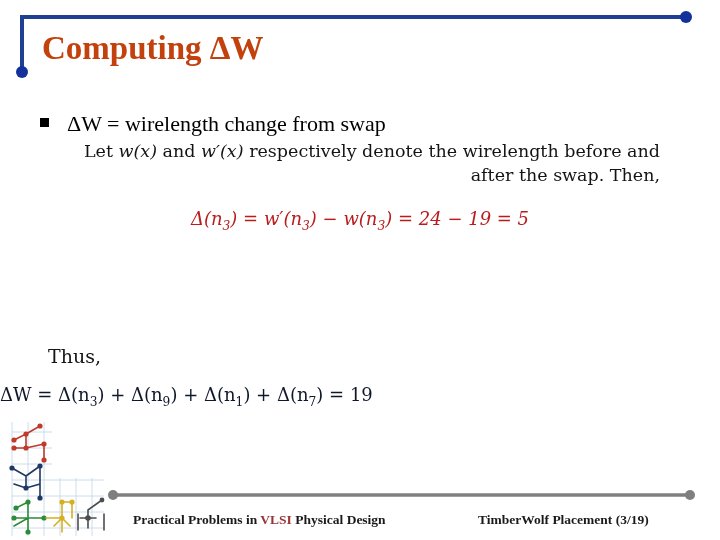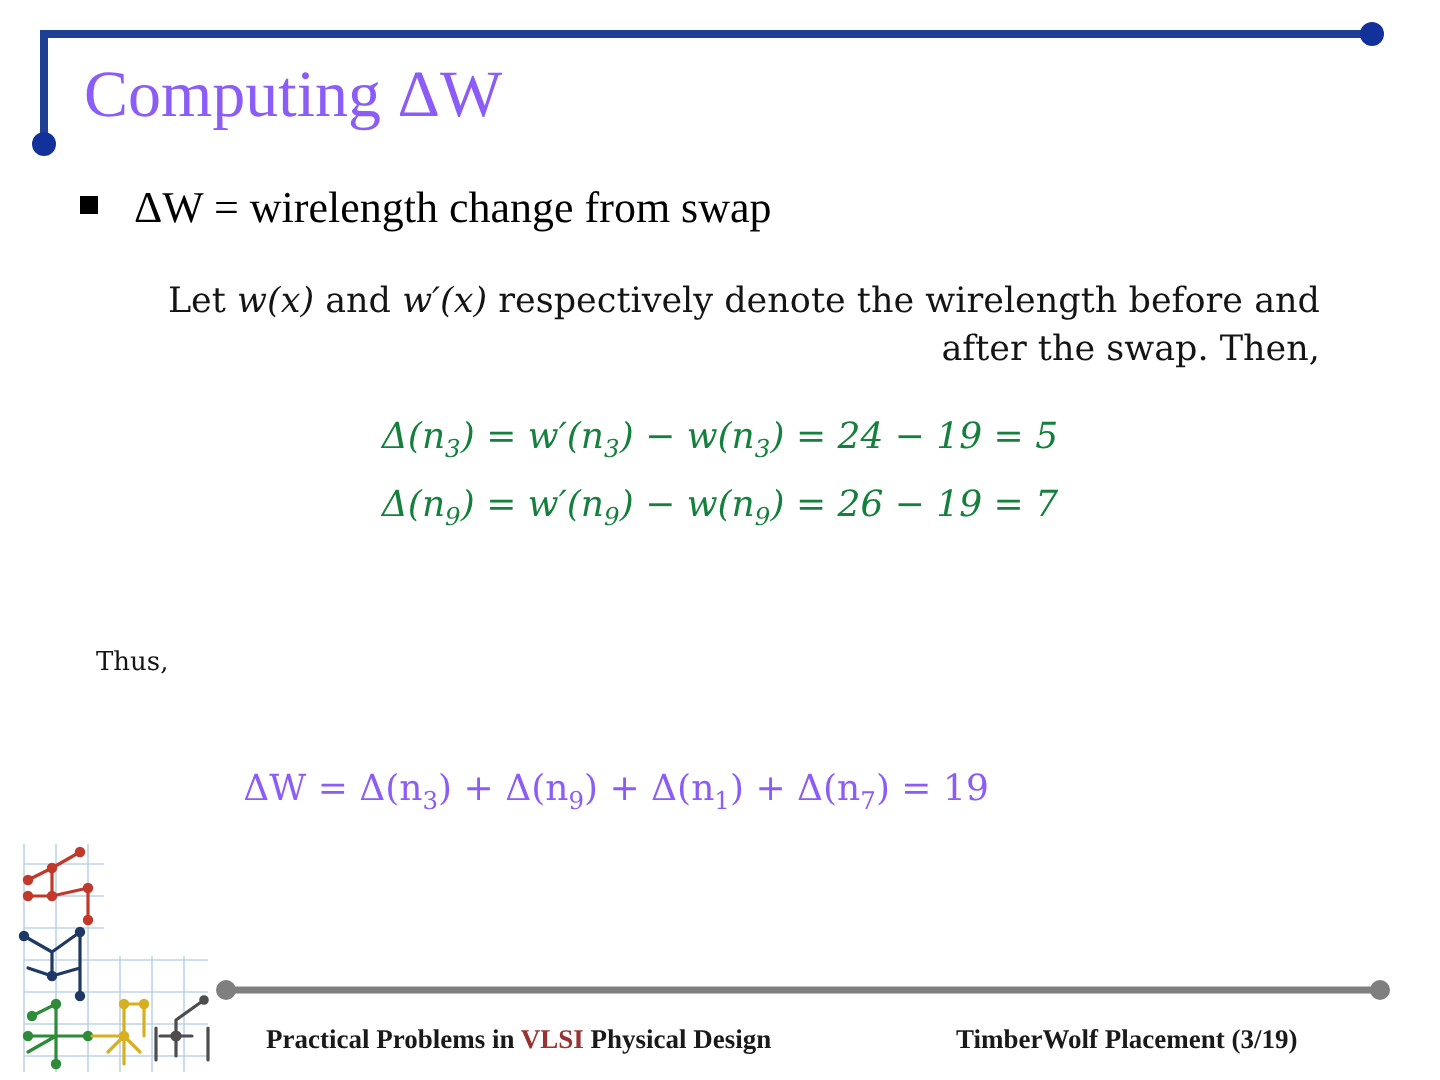--- a/index.html
+++ b/index.html
@@ -20,22 +20,22 @@
   #top-rule { position: absolute; left: 0; top: 0; width: 720px; height: 90px; }
 
   
   #slide-title {
     position: absolute;
     left: 42px;
     top: 27px;
     font-size: 33px;
     line-height: 42px;
     font-family: "Liberation Serif", "DejaVu Serif", serif;
-    font-weight: 400;
-    color: #8b5cf6;
+    font-weight: 700;
+    color: #c2410c;
     white-space: nowrap;
     letter-spacing: 0px;
   }
 
   
   #bullet-row {
     position: absolute;
     left: 40px;
     top: 90px;
     display: flex;
@@ -48,20 +48,21 @@
     margin-right: 18px;
     position: relative;
     top: -4px;
     flex: 0 0 auto;
   }
   #bullet-text {
     font-size: 22px;
     line-height: 28px;
     font-family: "Liberation Serif", "DejaVu Serif", serif;
     white-space: nowrap;
+    margin-top: 20px;
   }
 
   
   .mathblock {
     position: absolute;
     color: #141414;
     font-family: "DejaVu Serif", "Liberation Serif", serif;
   }
   #lead-text {
     left: 46px;
@@ -70,51 +71,51 @@
     font-size: 17.5px;
     line-height: 24px;
     text-align: right;
   }
   #lead-text .ital {
     font-style: italic;
     font-family: "DejaVu Serif", "Liberation Serif", serif;
   }
   #thus-text {
     left: 48px;
-    top: 320px;
-    font-size: 13px;
+    top: 344px;
+    font-size: 19px;
     line-height: 24px;
     text-align: right;
   }
 
   #equation-list {
     position: absolute;
     left: 0px;
     top: 205px;
     width: 720px;
   }
   .eqrow {
     text-align: center;
     font-size: 18px;
     line-height: 27.5px;
-    color: #15803d;
+    color: #b91c1c;
     font-family: "DejaVu Serif", "Liberation Serif", serif;
     white-space: nowrap;
   }
   .eqrow .ital { font-style: italic; }
 
   #final-equation {
     position: absolute;
     left: 0px;
     top: 382px;
     width: 616px;
-    text-align: center;
+    text-align: left;
     font-size: 18px;
     line-height: 26px;
-    color: #8b5cf6;
+    color: #0f172a;
     font-family: "DejaVu Serif", "Liberation Serif", serif;
     white-space: nowrap;
   }
   sub { font-size: 0.68em; }
 
   
   #corner-art { position: absolute; left: 4px; top: 418px; width: 110px; height: 122px; }
 
   
   #footer-rule { position: absolute; left: 100px; top: 486px; width: 620px; height: 22px; }
@@ -149,24 +150,20 @@
 </div>
 
 <div class="mathblock" id="lead-text">
   <span>Let </span><span class="ital">w(x)</span><span> and </span><span class="ital">w′(x)</span><span> respectively denote the wirelength before and after the swap. Then,</span>
 </div>
 
 <div id="equation-list">
   <div class="eqrow">
     <span class="ital">Δ(n<sub>3</sub>)</span>
     <span class="ital">= w′(n<sub>3</sub>) − w(n<sub>3</sub>) = 24 − 19 = 5</span>
-  </div>
-  <div class="eqrow">
-    <span class="ital">Δ(n<sub>9</sub>)</span>
-    <span class="ital">= w′(n<sub>9</sub>) − w(n<sub>9</sub>) = 26 − 19 = 7</span>
   </div>
 </div>
 
 <div class="mathblock" id="thus-text">Thus,</div>
 
 <div id="final-equation">ΔW = Δ(n<sub>3</sub>) + Δ(n<sub>9</sub>) + Δ(n<sub>1</sub>) + Δ(n<sub>7</sub>) = 19</div>
 
 <svg id="corner-art" viewBox="0 0 110 122" width="110" height="122">
   <g stroke="#BFD4E8" stroke-width="0.8" fill="none">
     <path d="M8 4 V118 M24 4 V118 M40 4 V118 M56 60 V118 M72 60 V118 M88 60 V118"></path>

